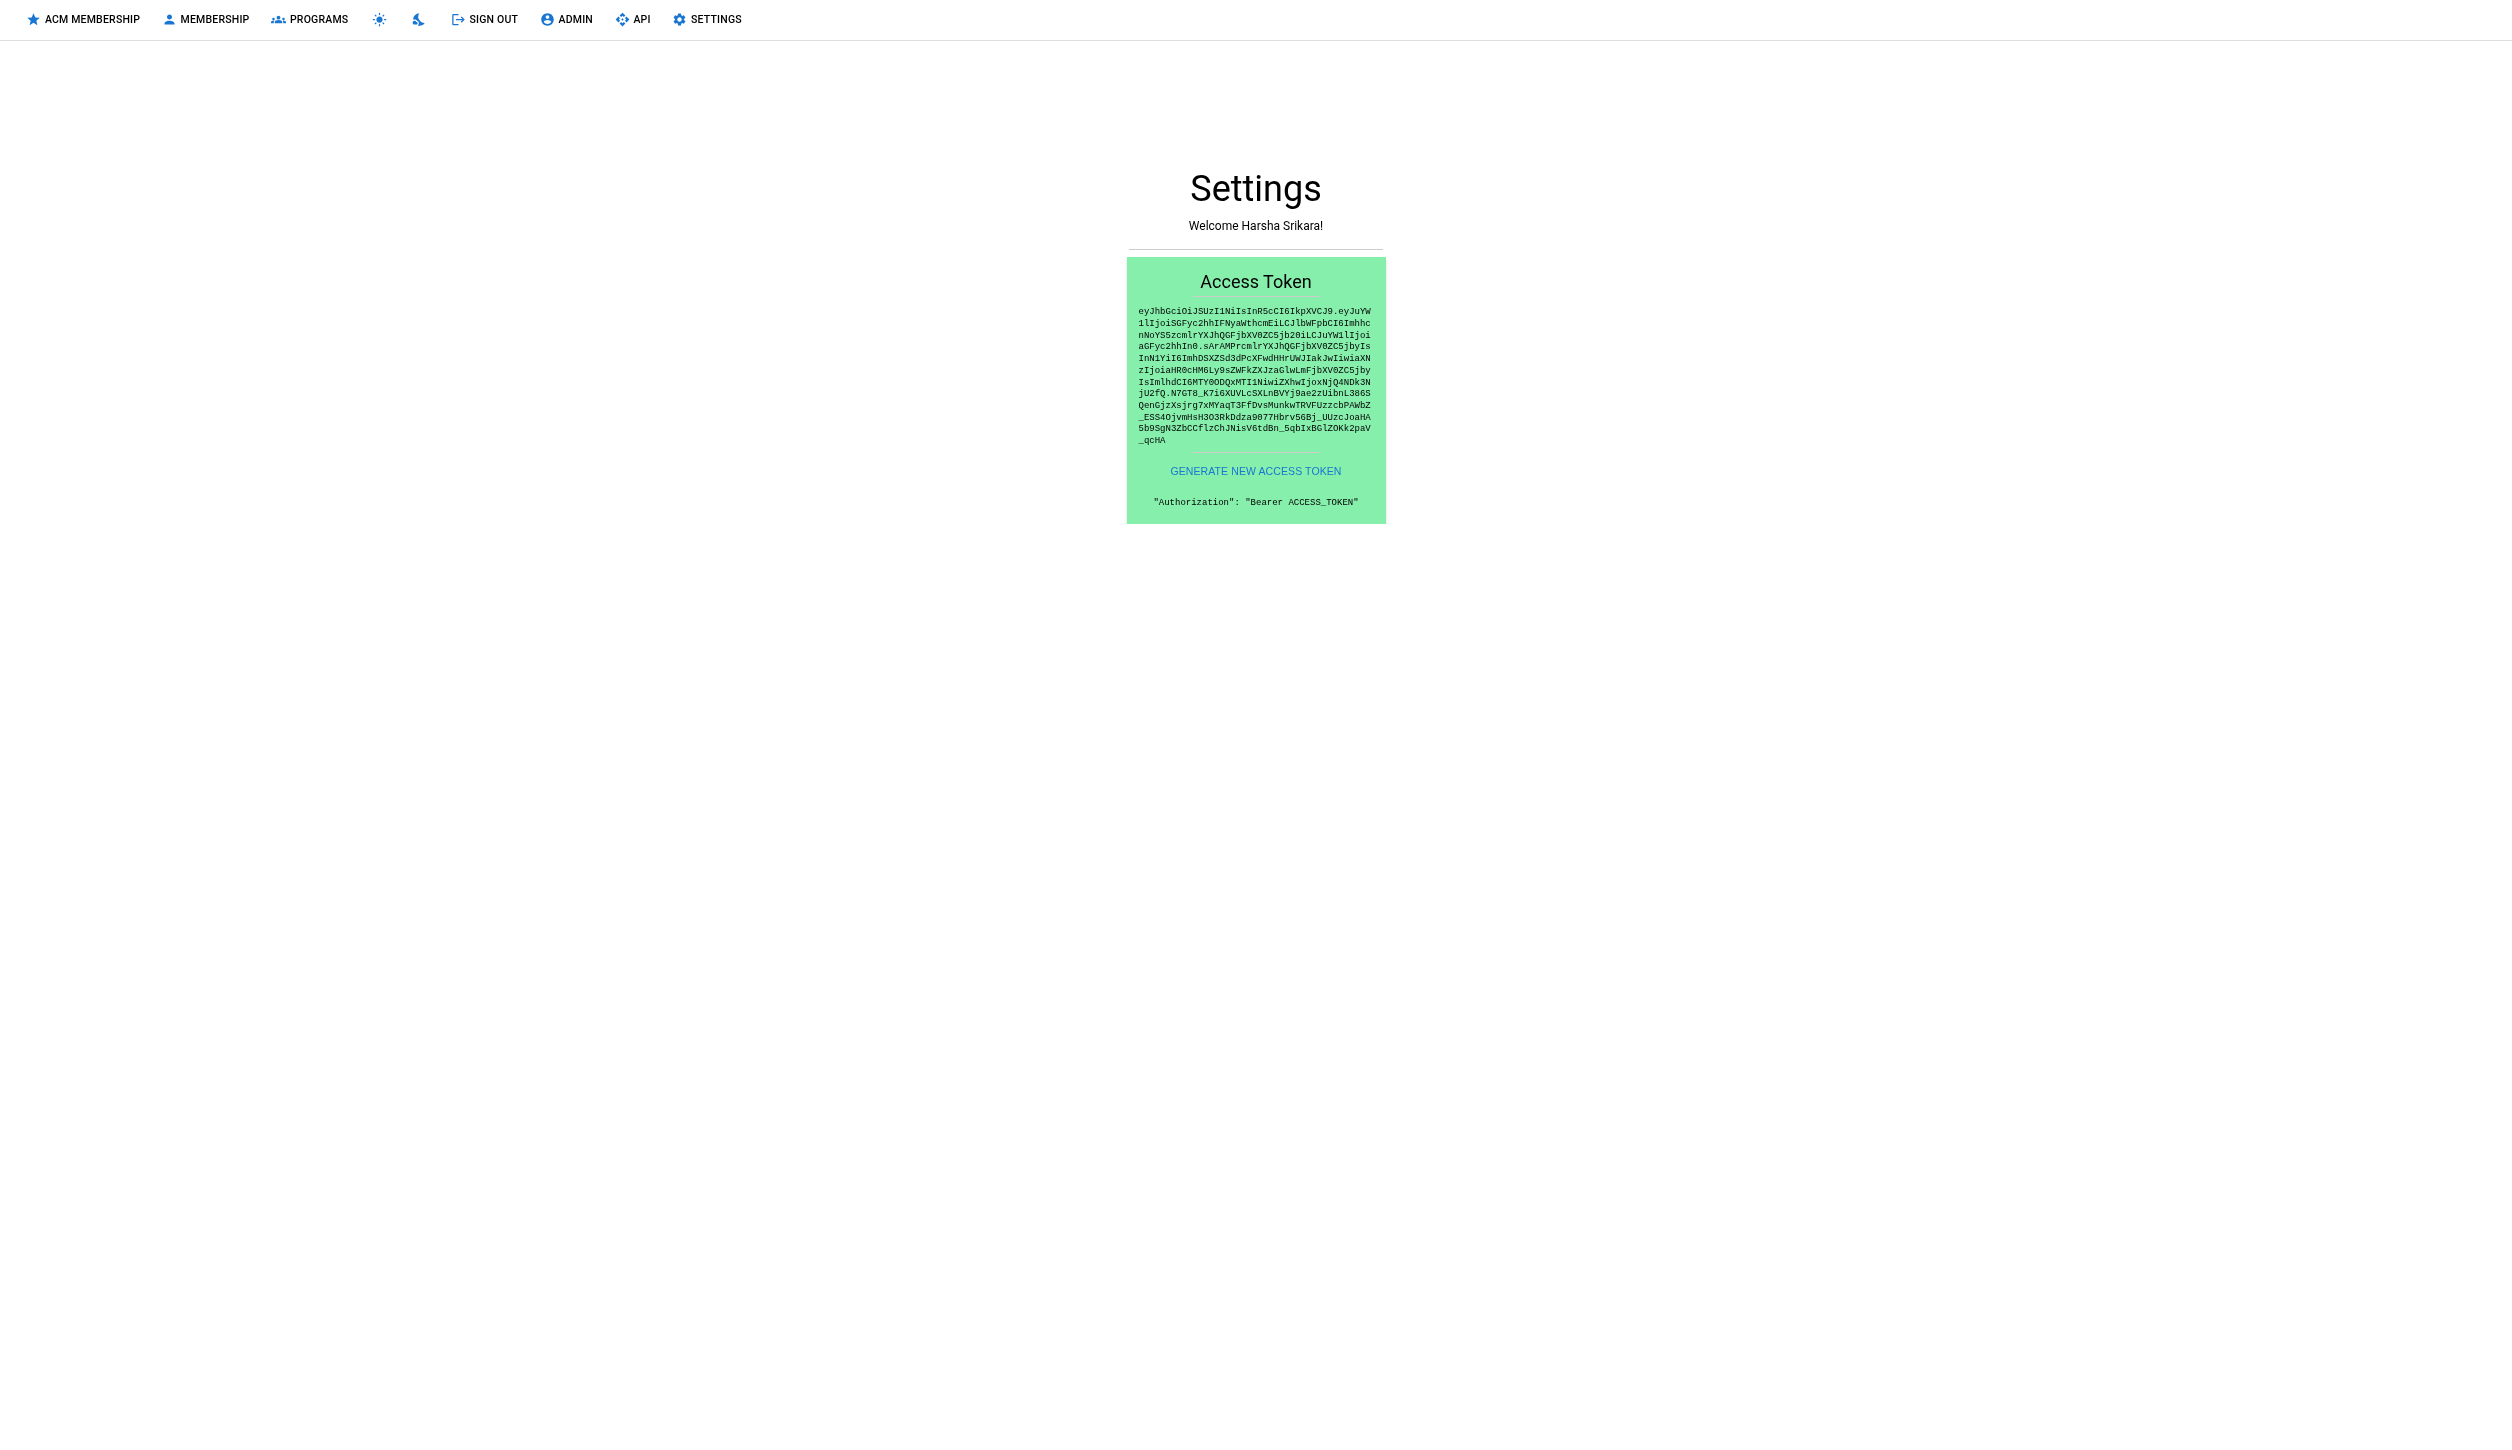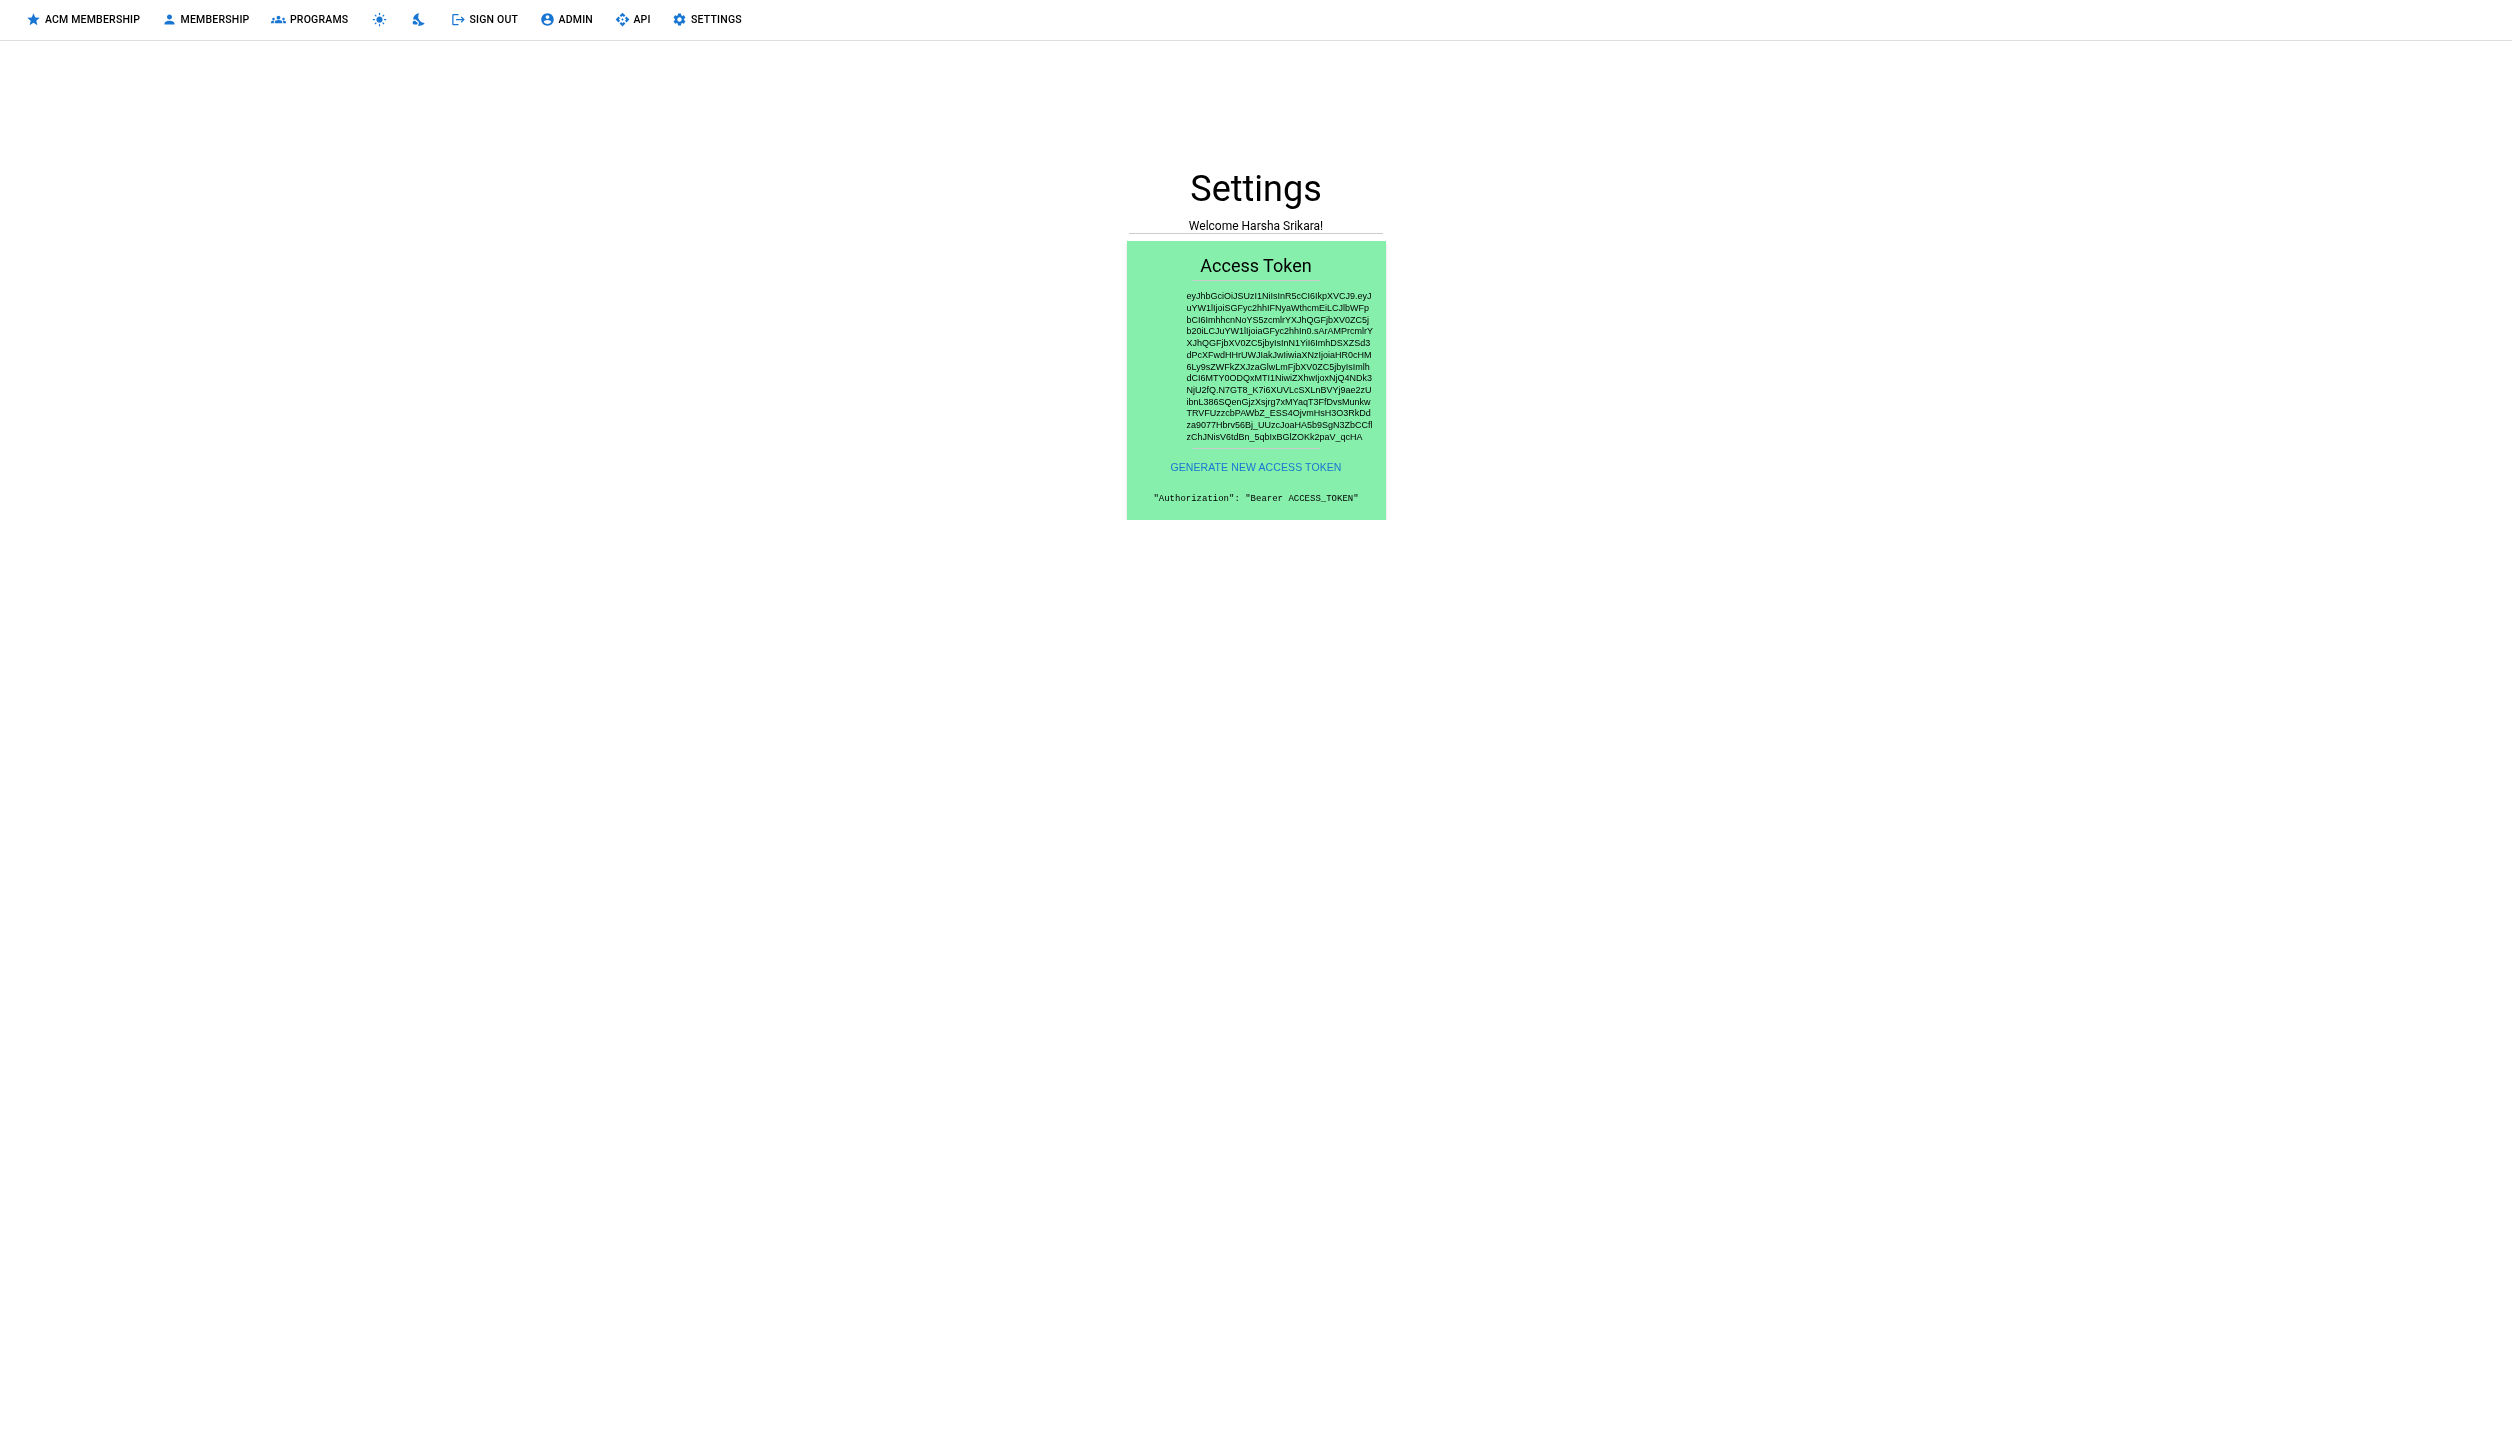--- a/index.html
+++ b/index.html
@@ -56,21 +56,21 @@
       align-items: center;
       padding-top: 127px;
     }
     .page-title {
       font-size: 36px;
       font-weight: 400;
       margin-bottom: 9px;
     }
     .welcome {
       font-size: 12px;
-      margin-bottom: 0;
+      margin-bottom: 16px;
     }
     .divider {
       width: 254px;
       height: 0.7px;
       background: #ccc;
       margin-bottom: 7.5px;
     }
     .card {
       width: 259px;
       background: #86efac;
@@ -83,27 +83,26 @@
       font-weight: 400;
       margin-bottom: 4.5px;
     }
     .mini-divider {
       width: 127px;
       height: 0.7px;
       background: #ccc;
       margin: 0 auto 10.5px auto;
     }
     .token-block {
-      font-family: Liberation Sans, sans-serif;
+      font-family: Liberation Mono, monospace;
       font-size: 9px;
       line-height: 1.3;
       word-break: break-all;
       text-align: left;
       margin-bottom: 1.5px;
-      margin-left: 48px;
     }
     .mini-divider2 {
       width: 127px;
       height: 0.7px;
       background: #ccc;
       margin: 4.5px auto 9px auto;
     }
     .generate-btn {
       color: #1976d2;
       font-size: 10.5px;

